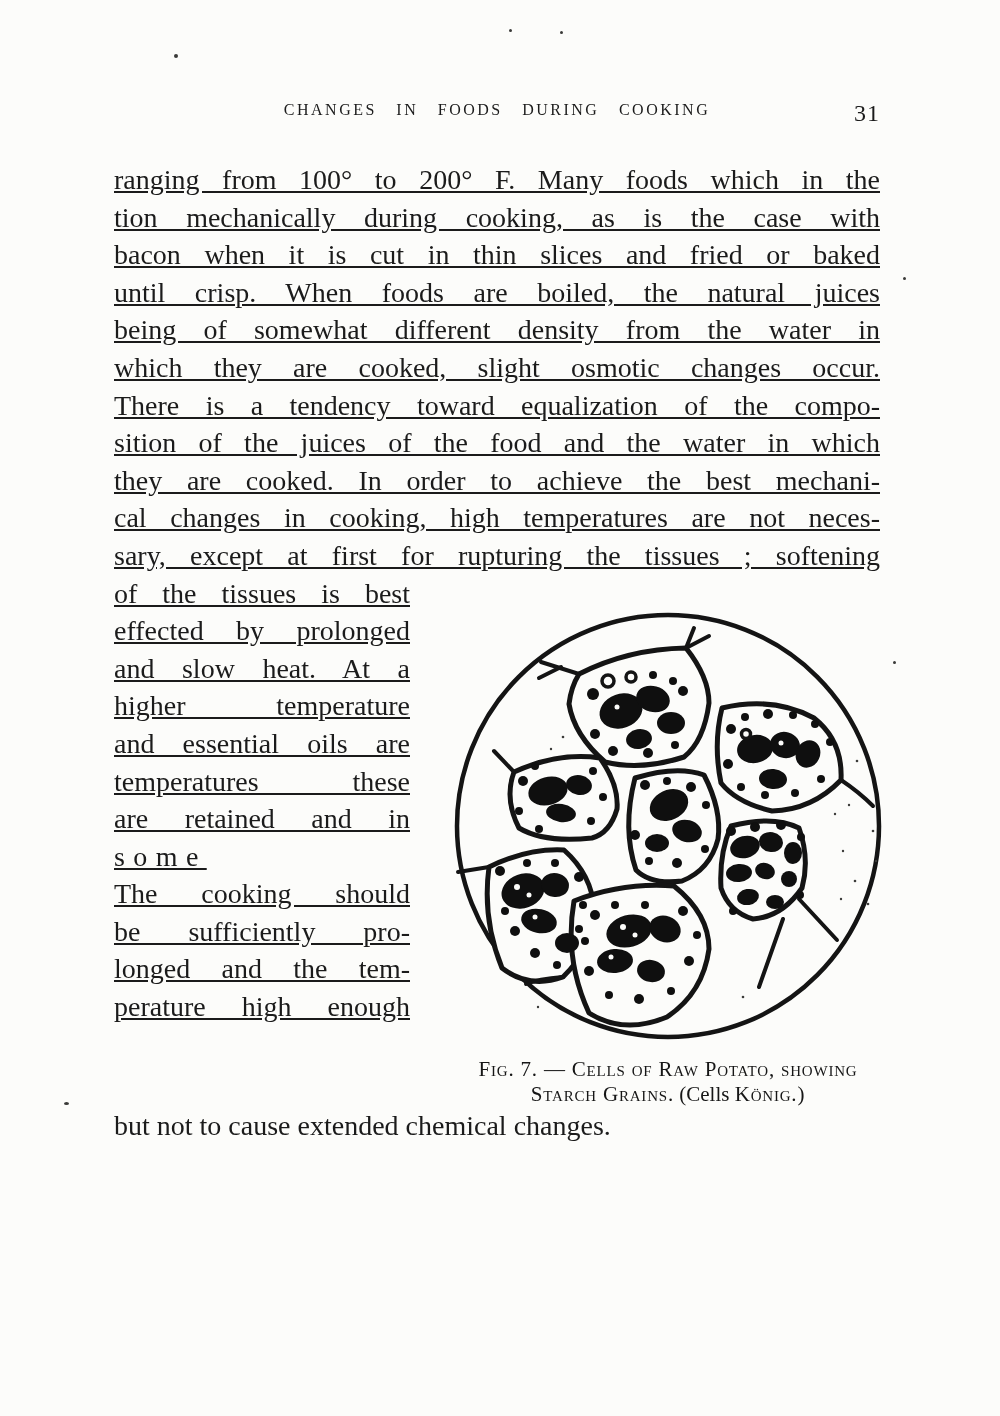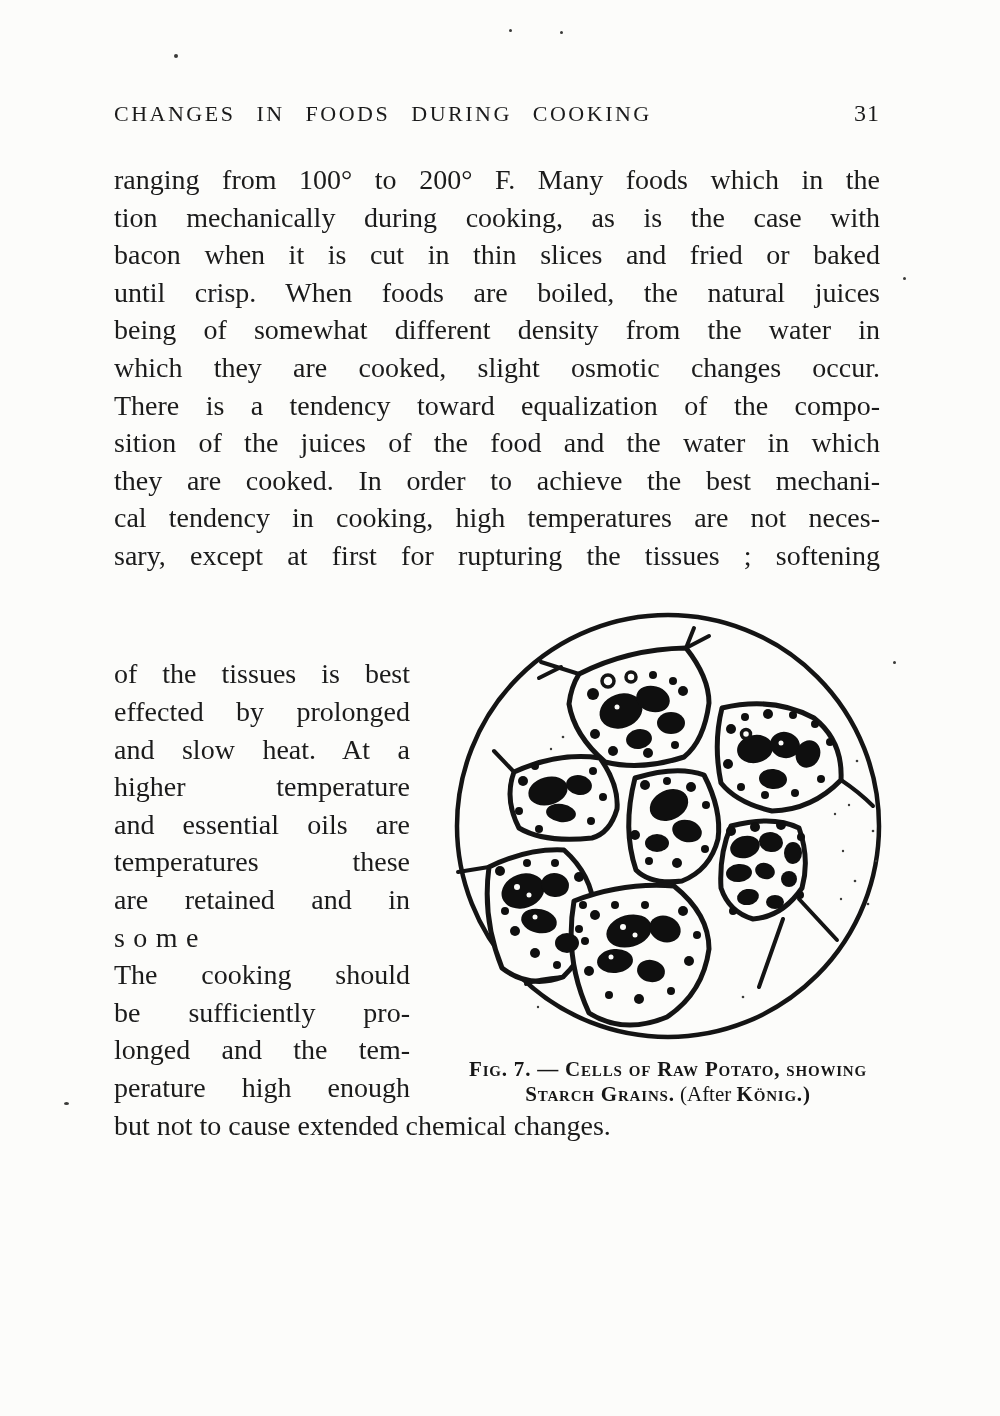--- a/index.html
+++ b/index.html
@@ -8,42 +8,42 @@
     width:1000px;height:1416px;
     background:#fcfcfa;
     font-family:"Liberation Serif","DejaVu Serif",serif;
     color:#1b1b1b;
     overflow:hidden;
   }
   .running-head{
     position:absolute;left:114px;top:101px;width:766px;height:30px;
   }
   .rh-title{
-    display:block;
-    font-size:22px;letter-spacing:2.5px;word-spacing:13px;
+    display:block;text-align:center;
+    font-size:16px;letter-spacing:2.5px;word-spacing:13px;
     white-space:nowrap;
   }
   .rh-page{
     position:absolute;right:0;top:-1px;
     font-size:24px;letter-spacing:1px;
   }
   .content{
     position:absolute;left:114px;top:161px;width:766px;
     font-size:28px;line-height:37.6px;
   }
-  .jline{text-align:justify;height:37.6px;overflow:hidden;}
+  .jline{text-align:justify;height:37.6px;overflow:hidden;text-decoration:underline;}
   .jline::after{content:"";display:inline-block;width:100%;height:0;}
   .plain{height:37.6px;overflow:hidden;}
   .spaced{letter-spacing:0.30em;word-spacing:0.45em;}
-  .mid{display:flex;align-items:flex-end;}
+  .mid{display:flex;align-items:flex-start;}
   .leftcol{width:296px;flex:none;}
   .figblock{width:450px;margin-left:auto;margin-right:-13px;padding-top:24px;flex:none;}
   .figblock svg{display:block;}
   .caption{margin-top:8px;text-align:center;font-size:21px;line-height:25px;color:#161616;}
-  .sc{font-variant:small-caps;letter-spacing:0.8px;font-weight:bold;}
+  .sc{font-variant:small-caps;letter-spacing:0.8px;}
   .speck{position:absolute;background:#3a3a38;border-radius:50%;}
 </style>
 </head>
 <body>
 
 <div class="page">
 
   <div class="speck" style="left:174px;top:54px;width:4px;height:4px;"></div>
   <div class="speck" style="left:509px;top:29px;width:3px;height:3px;"></div>
   <div class="speck" style="left:560px;top:31px;width:3px;height:3px;"></div>
@@ -60,21 +60,21 @@
 
     <div class="jline">ranging from 100° to 200° F.  Many foods which in the</div>
     <div class="jline">tion mechanically during cooking, as is the case with</div>
     <div class="jline">bacon when it is cut in thin slices and fried or baked</div>
     <div class="jline">until crisp.  When foods are boiled, the natural juices</div>
     <div class="jline">being of somewhat different density from the water in</div>
     <div class="jline">which they are cooked, slight osmotic changes occur.</div>
     <div class="jline">There is a tendency toward equalization of the compo-</div>
     <div class="jline">sition of the juices of the food and the water in which</div>
     <div class="jline">they are cooked.  In order to achieve the best mechani-</div>
-    <div class="jline">cal tendency in cooking, high temperatures are not neces-</div>
+    <div class="jline">cal changes in cooking, high temperatures are not neces-</div>
     <div class="jline">sary, except at first for rupturing the tissues ; softening</div>
 
     <div class="mid">
       <div class="leftcol">
         <div class="jline">of the tissues is best</div>
         <div class="jline">effected by prolonged</div>
         <div class="jline">and slow heat.  At a</div>
         <div class="jline">higher temperature</div>
         <div class="jline">and essential oils are</div>
         <div class="jline">temperatures these</div>
@@ -245,21 +245,21 @@
             <circle cx="398" cy="300" r="1.2"></circle>
               <circle cx="120" cy="138" r="1.3"></circle>
             <circle cx="108" cy="150" r="1.2"></circle>
               <circle cx="300" cy="398" r="1.3"></circle>
             <circle cx="95" cy="408" r="1.2"></circle>
           </g>
         </svg>
 
         <div class="caption">
           <div class="sc">Fig. 7. — Cells of Raw Potato, showing</div>
-          <div><span class="sc">Starch Grains.</span><span> (After </span><span class="sc">König.)</span></div>
+          <div><span class="sc">Starch Grains.</span><span> (Cells </span><span class="sc">König.)</span></div>
         </div>
       </div>
     </div>
 
     <div class="plain">but not to cause extended chemical changes.</div>
 
   </div>
 </div>
 
 </body></html>

